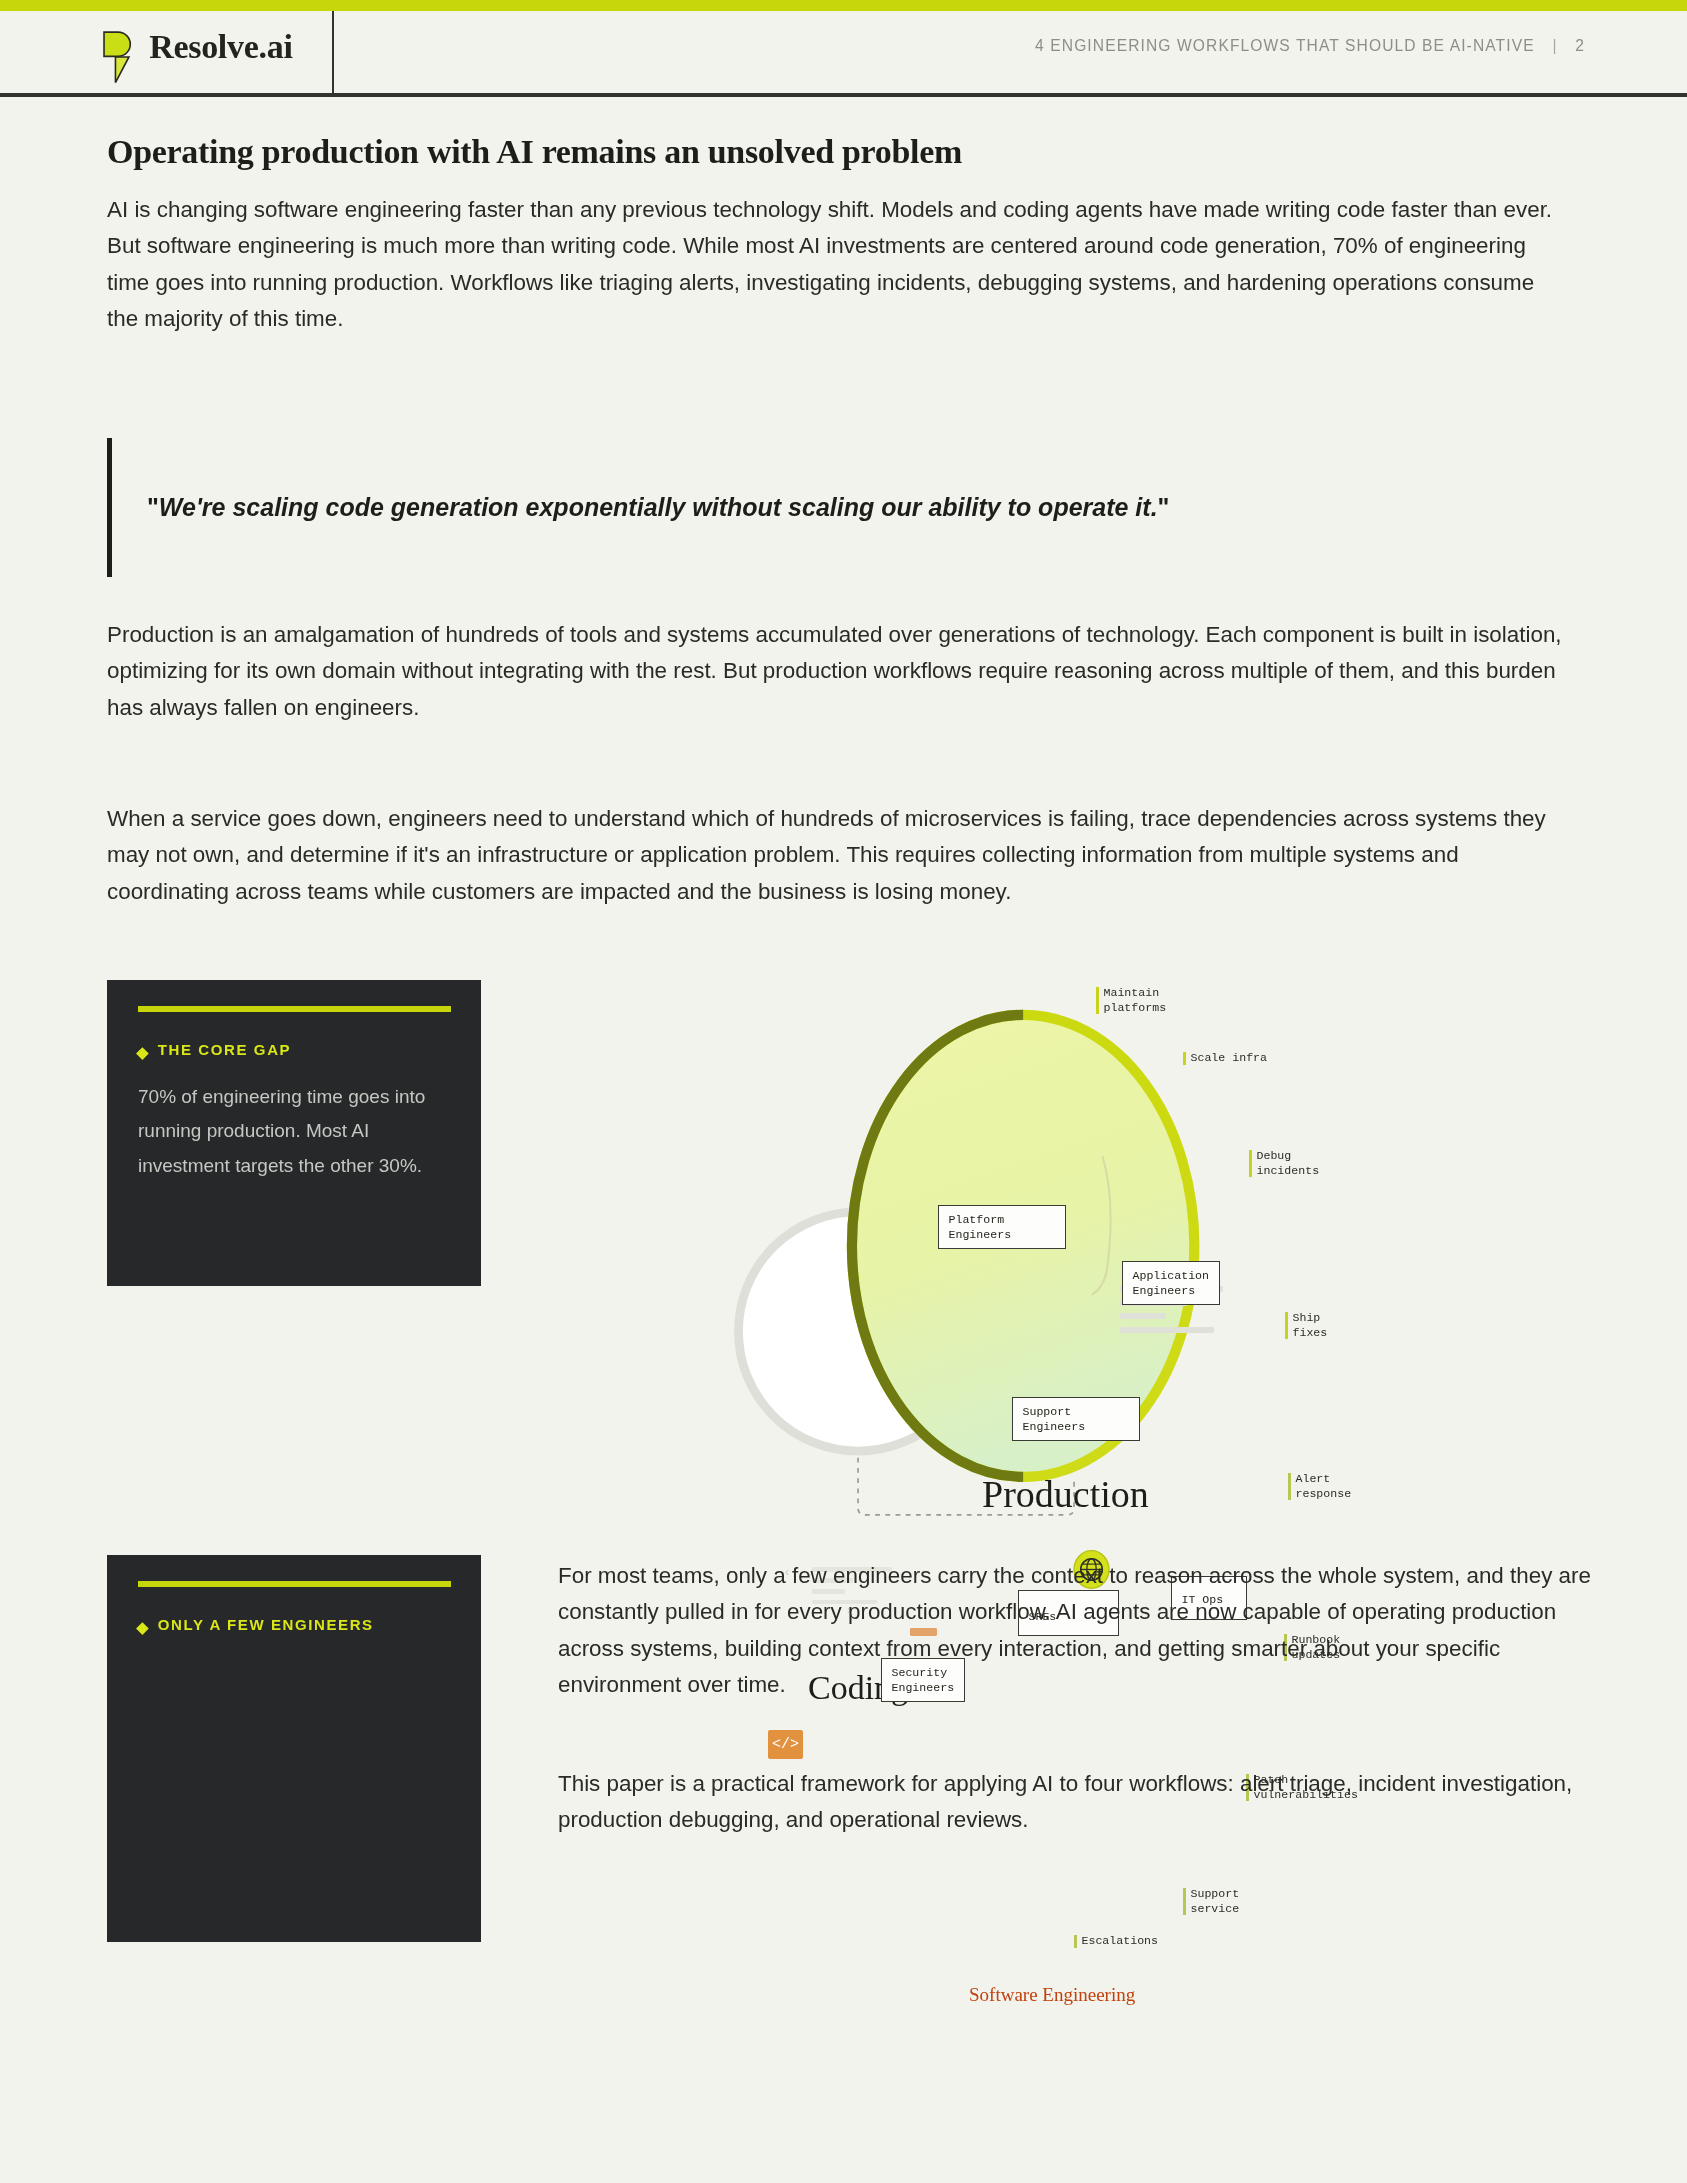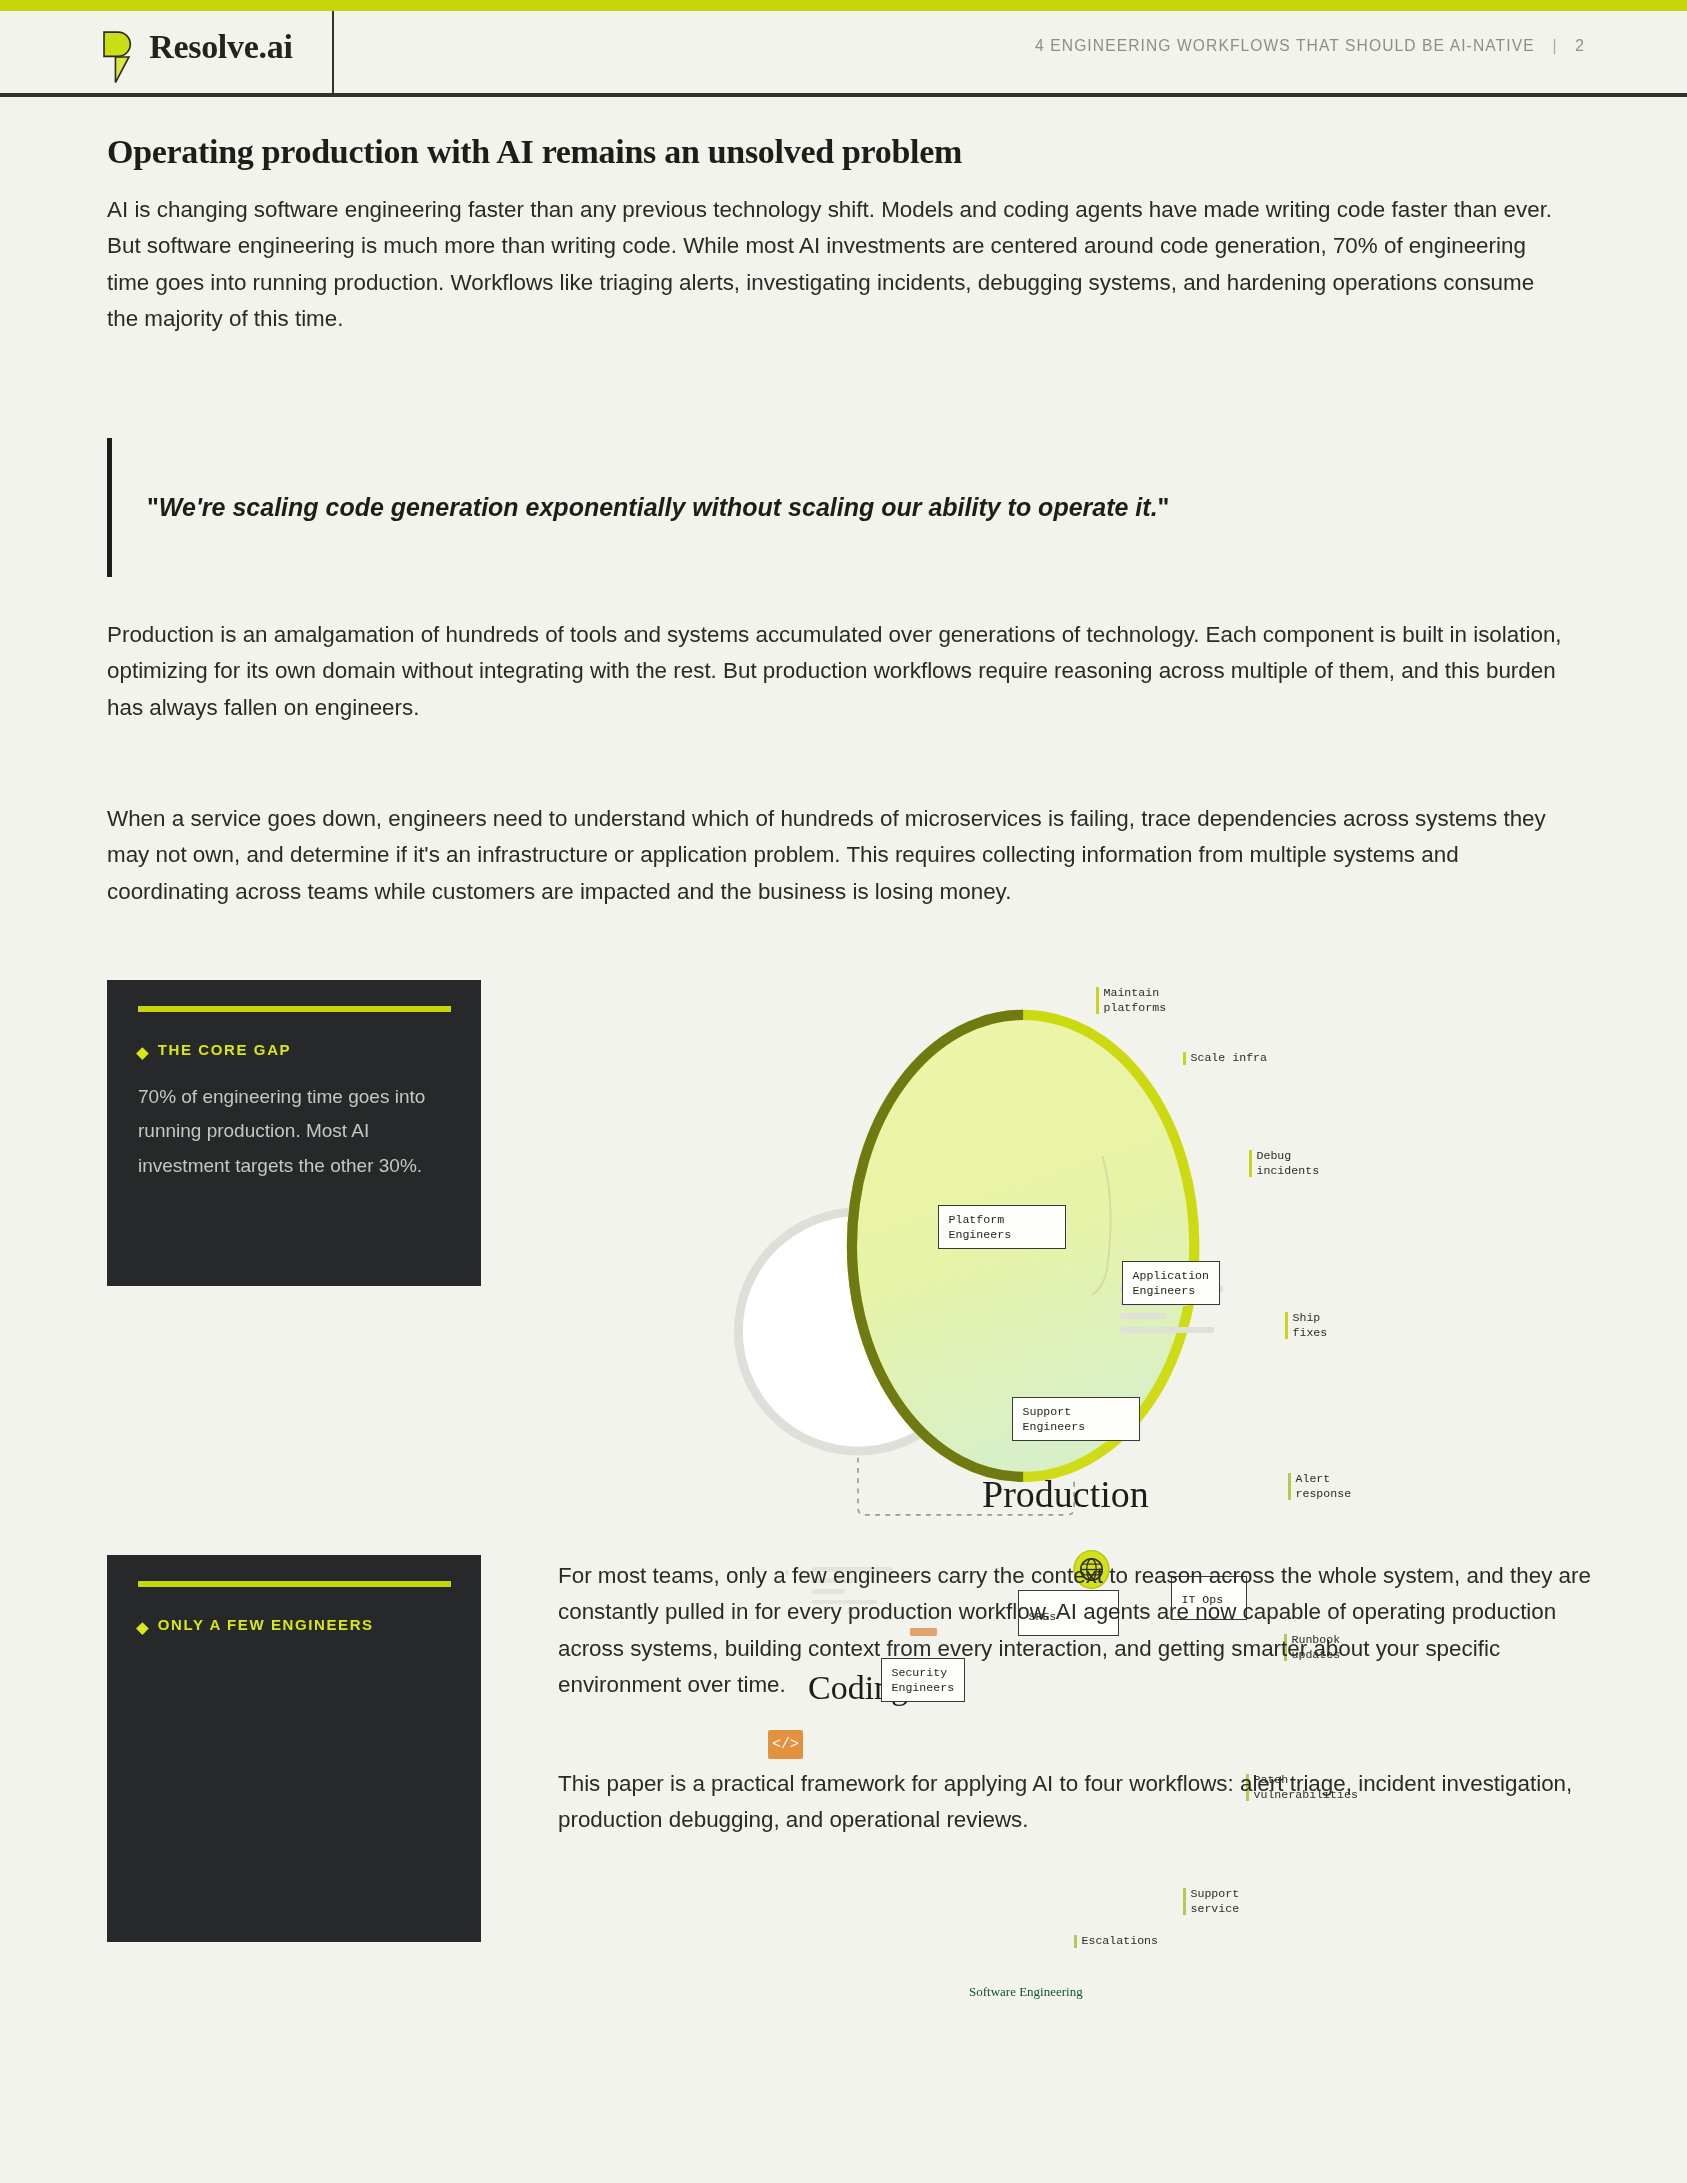--- a/index.html
+++ b/index.html
@@ -126,21 +126,21 @@
 
   .bigword{
     position:absolute;
     font-family:"Liberation Serif", serif;
     color:#1d1d19;
   }
   #word-production{ font-size:38px; left:268px; top:520px; }
   #word-coding{ font-size:34px; left:94px; top:717px; }
   #word-se{
     position:absolute; font-family:"Liberation Serif", serif;
-    font-size:13px; color:#14532d; left:255px; top:1032px;
+    font-size:19px; color:#c2410c; left:255px; top:1032px;
   }
 
   .globe-icon{
     position:absolute; left:358px; top:598px; width:39px; height:39px;
   }
   .code-icon{
     position:absolute; left:54px; top:778px;
     width:35px; height:28.5px; background:#e2913f;
     display:flex; align-items:center; justify-content:center;
     color:#fff; font-family:"Liberation Mono", monospace; font-size:15px;

